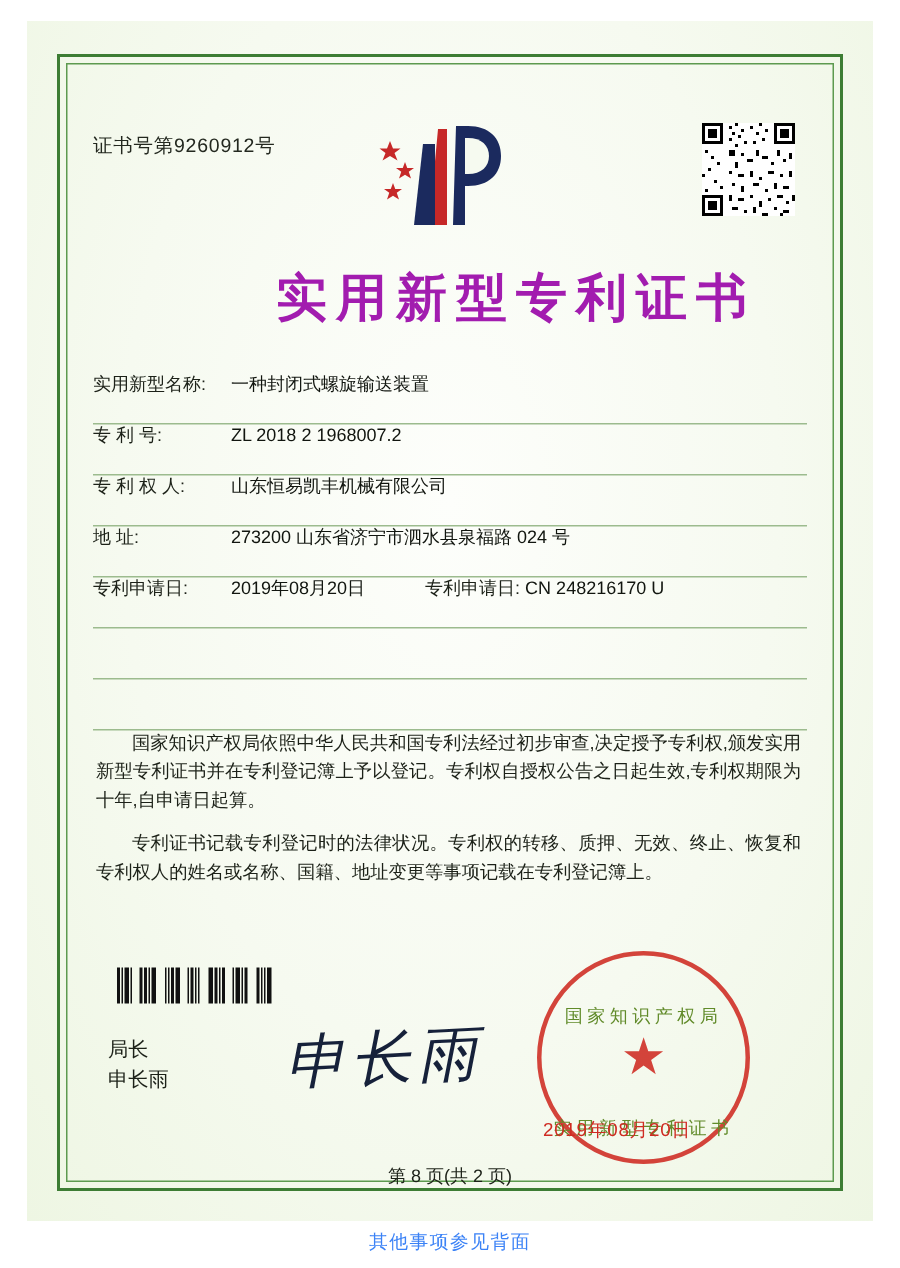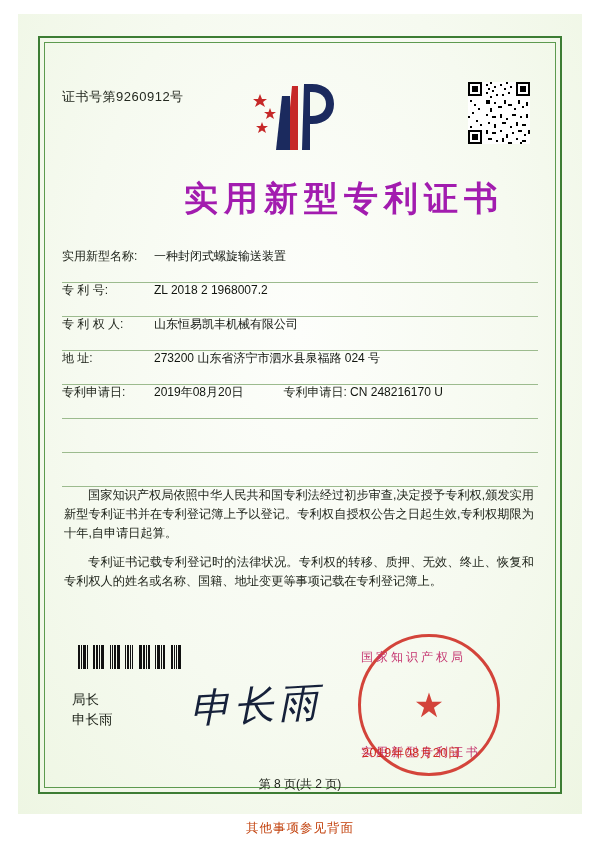--- a/index.html
+++ b/index.html
@@ -211,24 +211,25 @@
     top: 50%;
     transform: translate(-50%, -50%);
     font-size: 34px;
     color: #cf2b22;
     line-height: 1;
   }
   .seal-text-top, .seal-text-bottom {
     position: absolute;
     left: 0;
     width: 100%;
-    text-align: left;
-    color: #be185d;
+    text-align: center;
+    color: #4d7c0f;
     font-size: 12px;
     letter-spacing: 3px;
+    margin-top: 20px;
   }
   .seal-text-top { top: 12px; }
   .seal-text-bottom { bottom: 12px; }
   .seal-date {
     position: absolute;
     left: 362px;
     top: 745px;
     font-size: 12.5px;
     color: #cf2b22;
     letter-spacing: 0.5px;
@@ -243,21 +244,21 @@
     font-size: 12px;
     color: #1c2118;
   }
   .footer-note {
     position: absolute;
     left: 0;
     top: 820px;
     width: 600px;
     text-align: center;
     font-size: 12.5px;
-    color: #c2410c;
+    color: #3b82f6;
     letter-spacing: 1px;
   }
 </style>
 </head>
 <body>
 
 <div class="page">
 
   <div class="paper"></div>
 

